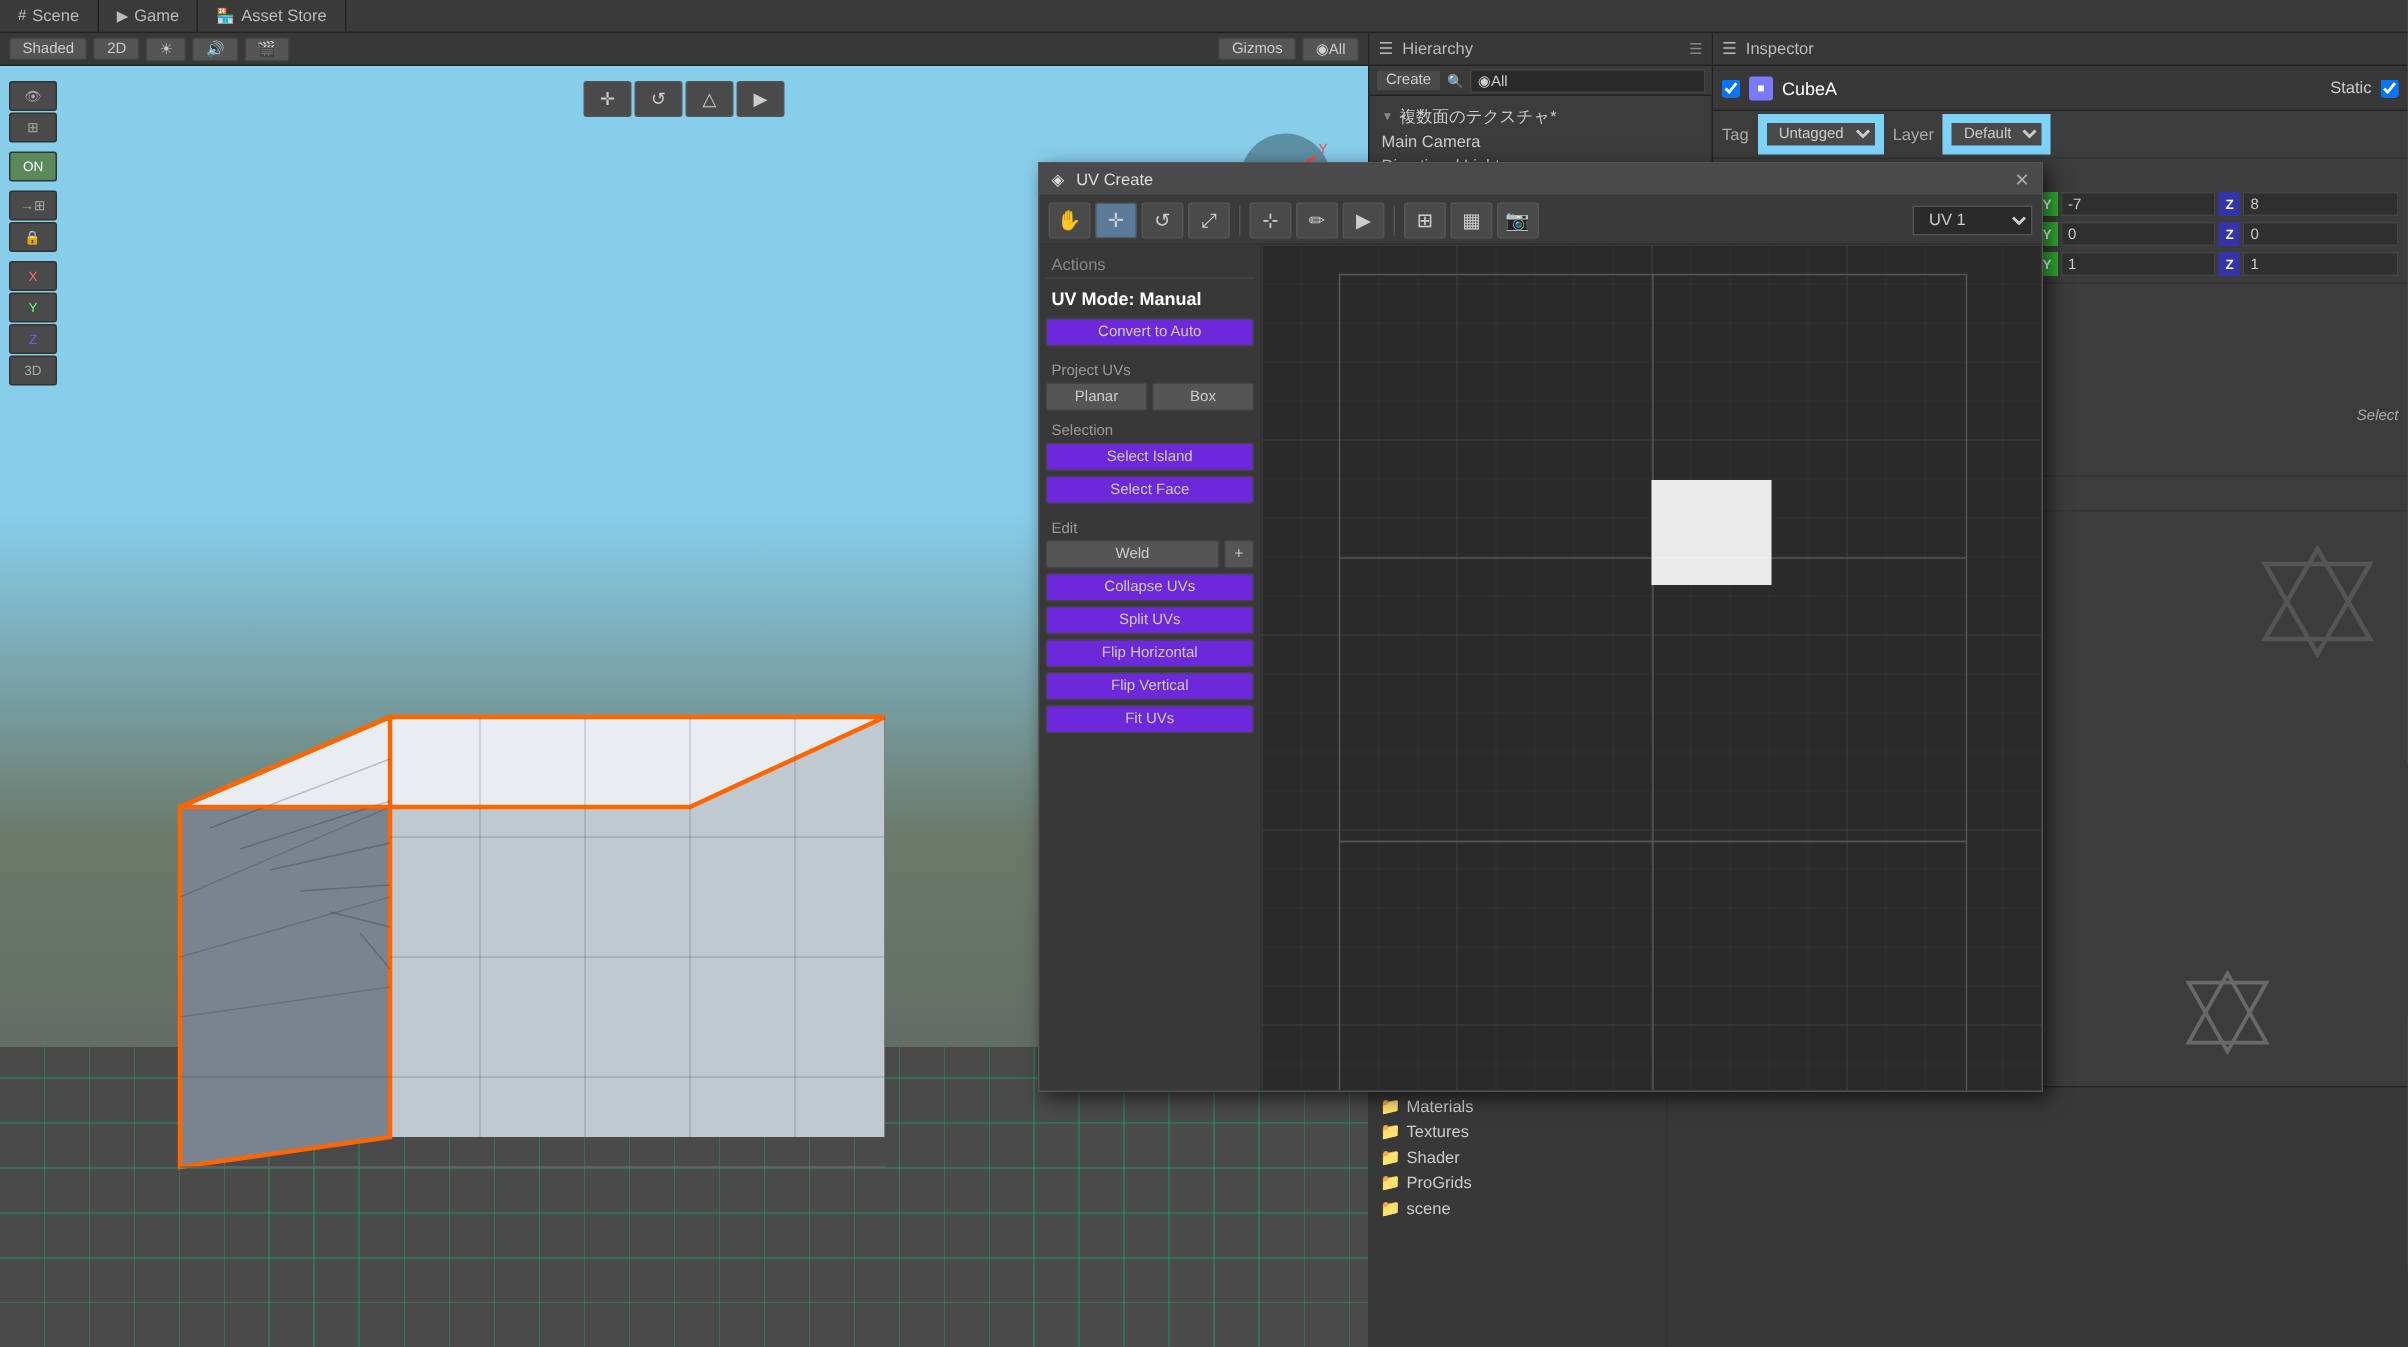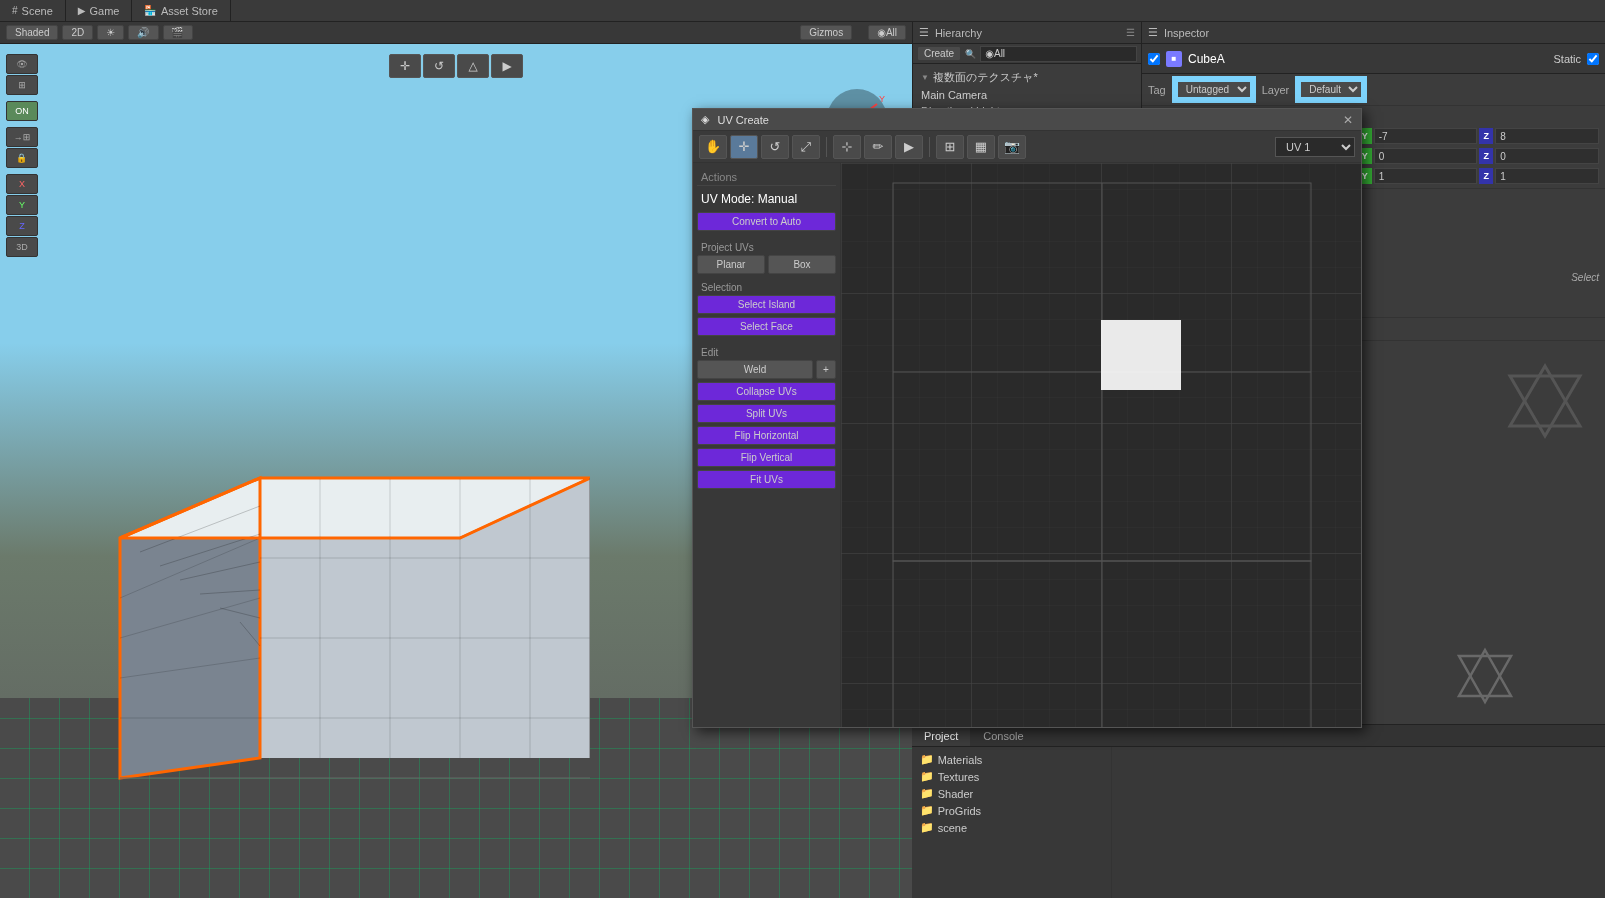--- a/index.html
+++ b/index.html
@@ -65,21 +65,21 @@
       background: #555;
       border: 1px solid #444;
       color: #ccc;
       cursor: pointer;
       border-radius: 2px;
     }
 
     .scene-toolbar-right {
       margin-left: auto;
       display: flex;
-      gap: 16px;
+      gap: 4px;
       align-items: center;
       justify-content: flex-end;
     }
 
     
     .scene-3d {
       position: relative;
       height: calc(100% - 22px);
       background: linear-gradient(to bottom, #87CEEB 0%, #87CEEB 35%, #6b7a6b 60%, #5a5a5a 100%);
       overflow: hidden;
@@ -458,21 +458,21 @@
     .uv-section-label {
       font-size: 11px;
       color: #888;
       padding: 4px 4px 2px;
       border-bottom: 1px solid #444;
       margin-bottom: 4px;
     }
     .uv-mode-label {
       font-size: 12px;
       color: #fff;
-      font-weight: normal;
+      font-weight: bold;
       padding: 2px 4px;
       margin-bottom: 4px;
     }
     .uv-btn {
       width: 100%;
       padding: 3px 6px;
       background: #6d28d9;
       border: 1px solid #444;
       color: #ccc;
       font-size: 10px;
@@ -845,24 +845,20 @@
           <svg width="80" height="80" viewBox="0 0 80 80">
             <polygon points="40,5 75,65 5,65" fill="none" stroke="#555" stroke-width="3"></polygon>
             <polygon points="40,75 5,15 75,15" fill="none" stroke="#555" stroke-width="3"></polygon>
           </svg>
         </div>
       </div>
 
     </div>
 
     <div class="bottom-panel">
-      <div class="bottom-tabs">
-        <div class="bottom-tab active">Project</div>
-        <div class="bottom-tab">Console</div>
-      </div>
       <div class="bottom-content">
         <div class="project-tree">
           <div class="project-item">
             <span class="folder-icon">📁</span>
             <span>Materials</span>
           </div>
           <div class="project-item">
             <span class="folder-icon">📁</span>
             <span>Textures</span>
           </div>

